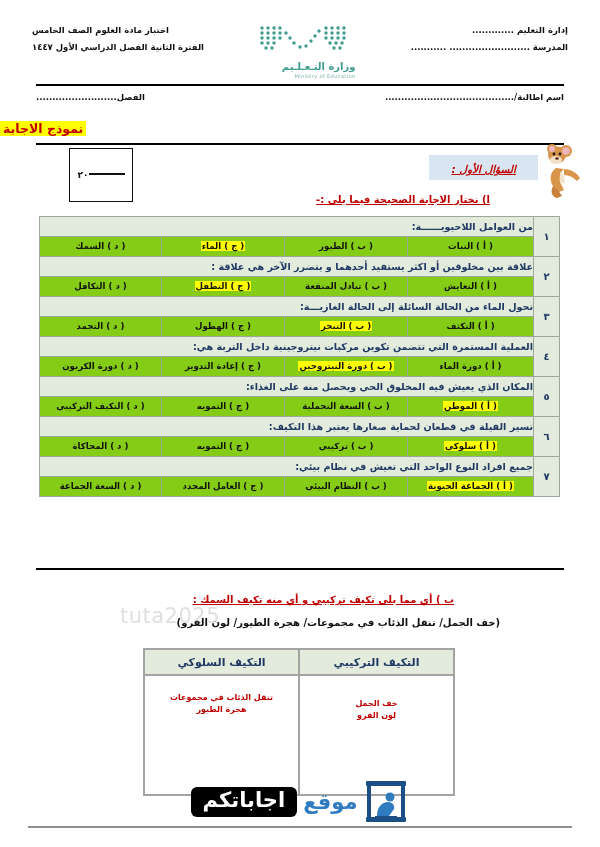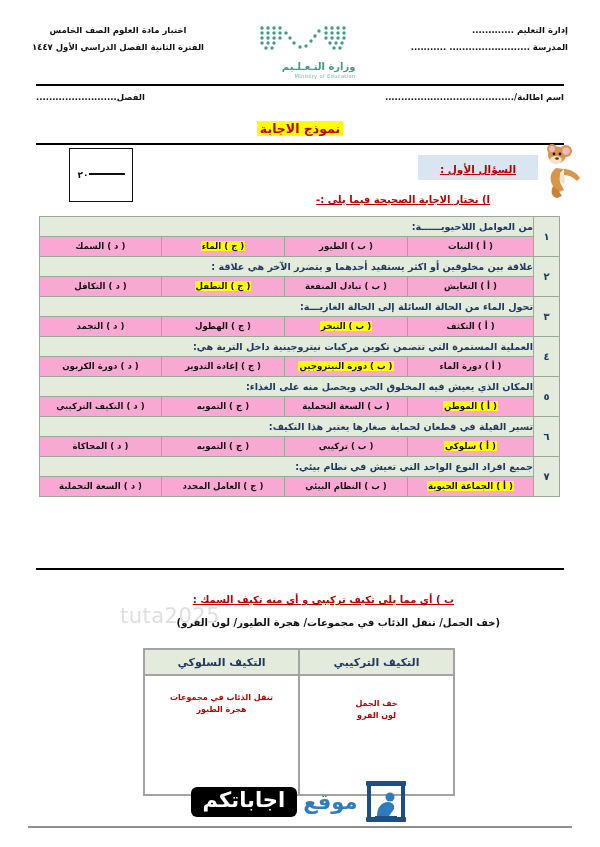--- a/index.html
+++ b/index.html
@@ -38,21 +38,21 @@
     direction: rtl;
   }
   .hdr-col {
     font-size: 8.5px;
     color: #111;
     font-weight: bold;
     line-height: 1.95;
     white-space: nowrap;
   }
   .hdr-col.right { text-align: right; min-width: 165px; }
-  .hdr-col.left  { text-align: center; min-width: 165px; }
+  .hdr-col.left  { text-align: left; min-width: 165px; }
 
   
   .moe-logo {
     width: 104px;
     text-align: right;
     padding-top: 2px;
   }
   .moe-dots { display:block; margin: 0 auto; }
   .moe-wordmark {
     font-size: 10px;
@@ -93,21 +93,21 @@
     color: #111;
     direction: rtl;
   }
   .name-row span { white-space: nowrap; }
 
   .answer-key {
     position: absolute;
     top: 118px;
     left: 0;
     right: 0;
-    text-align: center;
+    text-align: left;
   }
   .answer-key span {
     background: #FFFF00;
     color: #c00000;
     font-size: 12.5px;
     font-weight: bold;
     padding: 0 3px;
     direction: rtl;
   }
 
@@ -145,20 +145,21 @@
     width: 46px;
     height: 58px;
   }
 
   .q1-title {
     position: absolute;
     top: 155px;
     right: 62px;
     background: #d9e5f0;
     padding: 3px 22px 3px 22px;
+    font-style: italic;
   }
   .q1-title span {
     font-size: 10.5px;
     font-weight: bold;
     color: #c00000;
     text-decoration: underline;
   }
 
   .q1-sub {
     position: absolute;
@@ -199,21 +200,21 @@
     background: #e2ebdc;
     height: 19px;
     text-align: right;
     padding: 0 6px 0 4px;
     font-size: 9.6px;
     font-weight: bold;
     color: #1F3864;
     line-height: 1.15;
   }
   .opt-cell {
-    background: #f9a8d4;
+    background: #84cc16;
     height: 19px;
     text-align: center;
     font-size: 8.6px;
     font-weight: bold;
     color: #111;
     padding: 0 2px;
     line-height: 1.1;
     white-space: nowrap;
     overflow: hidden;
   }
@@ -511,21 +512,21 @@
           <td class="opt-cell"><span>( د ) المحاكاة</span></td>
         </tr>
         <tr>
           <td class="num-cell" rowspan="2">٧</td>
           <td class="stem-cell" colspan="4">جميع افراد النوع الواحد التي تعيش في نظام بيئي:</td>
         </tr>
         <tr>
           <td class="opt-cell"><span class="hl">( أ ) الجماعة الحيوية</span></td>
           <td class="opt-cell"><span>( ب ) النظام البيئي</span></td>
           <td class="opt-cell"><span>( ج ) العامل المحدد</span></td>
-          <td class="opt-cell"><span>( د ) السعة التحملية</span></td>
+          <td class="opt-cell"><span>( د ) السعة الجماعة</span></td>
         </tr>
       </tbody>
   </table>
 
   <div class="rule r3"></div>
 
   <div class="partb-title">
     <span>ب ) أي مما يلى تكيف تركيبي و أي منه تكيف السمك :</span>
   </div>
   <div class="watermark">tuta2025</div>

